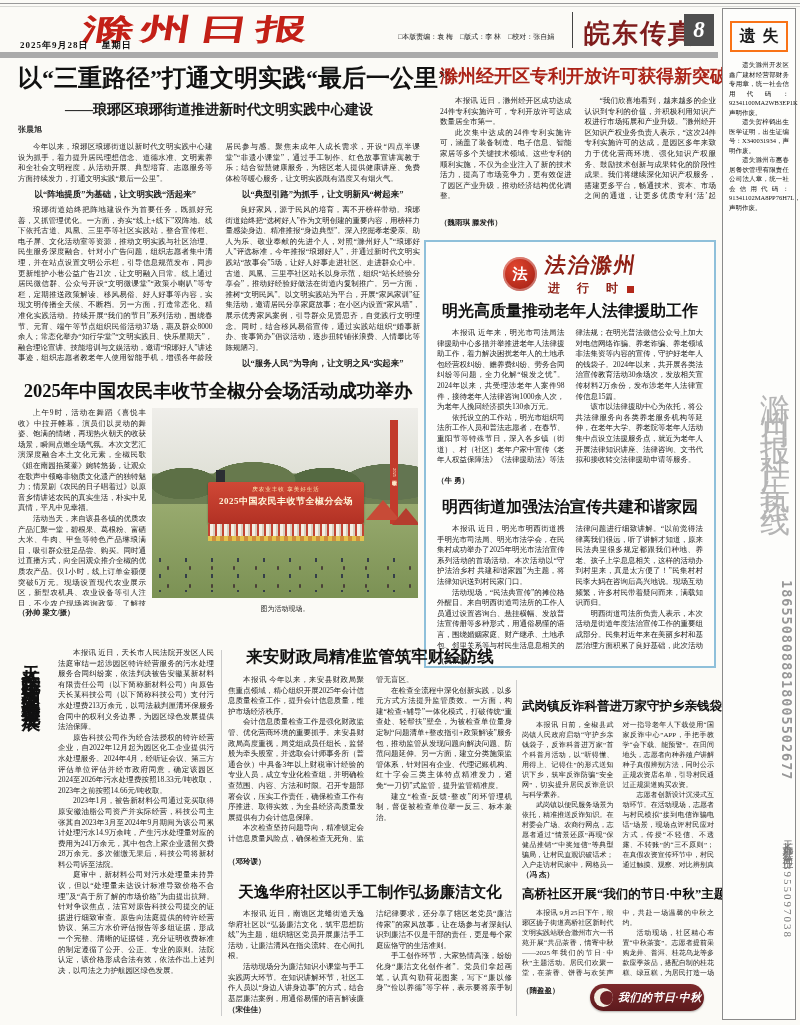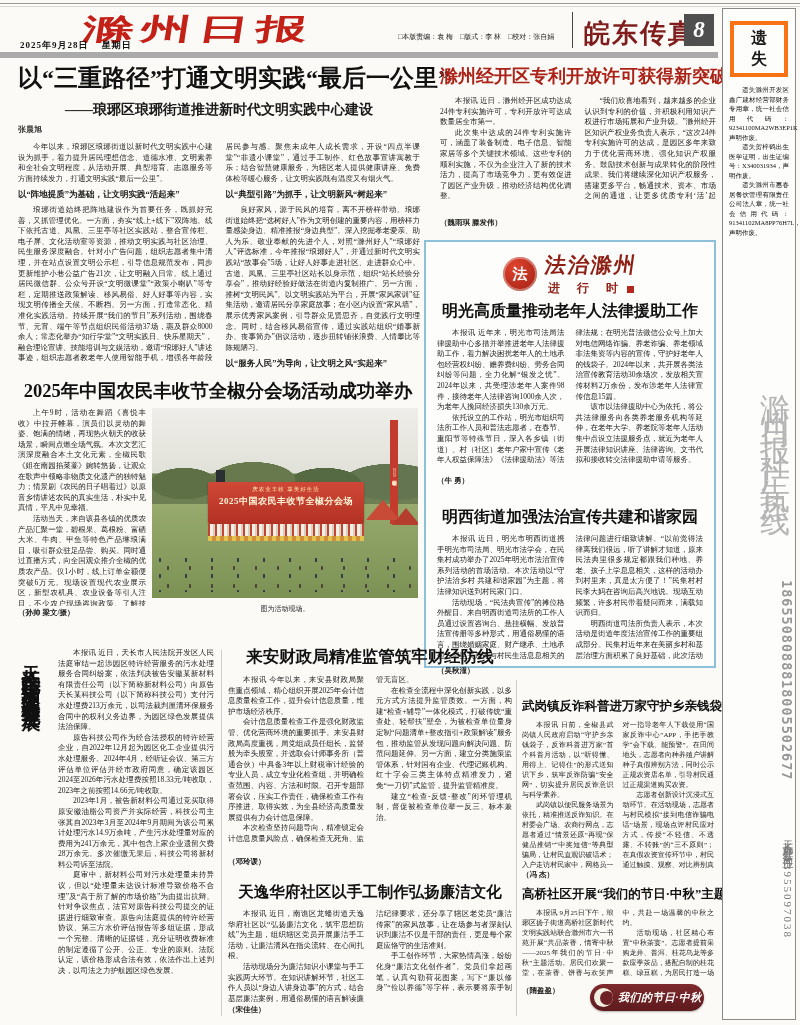--- a/index.html
+++ b/index.html
@@ -15,21 +15,21 @@
   .hdr-div{position:absolute;left:572px;top:12px;width:1px;height:36px;background:#444;}
   .section-title{position:absolute;left:584px;top:16px;font-size:26px;font-weight:900;color:#7f1d1d;letter-spacing:2px;}
   .pagebox{position:absolute;left:684px;top:14px;width:30px;height:32px;background:#4f4f4f;color:#fff;
            display:flex;align-items:center;justify-content:center;font-size:23px;font-style:italic;font-weight:bold;}
   .thickbar{position:absolute;left:0;top:52px;width:718px;height:6px;background:#aaa;}
   .art-title{font-weight:900;color:#111;text-align:center;white-space:nowrap;}
   .art-sub{font-weight:700;text-align:center;}
   .byline{font-size:8px;font-weight:bold;text-align:left;color:#333;}
   .body-col{font-size:7.5px;line-height:10.6px;text-align:justify;color:#222;overflow:hidden;}
   .body-col p{margin:0;text-indent:2em;}
-  .body-col .subhead{font-size:8.5px;font-weight:900;text-indent:0;margin:5px 0;break-inside:avoid;}
+  .body-col .subhead{font-size:8.5px;font-weight:900;text-align:center;text-indent:0;margin:5px 0;break-inside:avoid;}
   .cols2{column-count:2;column-gap:13px;}
   .sig{font-size:7.5px;font-weight:bold;text-align:left;color:#222;padding-right:6px;}
   .red-title{color:#ab2318;}
   
   .fazhi-box{position:absolute;left:424px;top:240px;width:292px;height:428px;border:2px solid #8fc0da;background:#fdfdfb;box-sizing:border-box;padding:0 11px;}
   .fz-logo{display:flex;align-items:center;justify-content:center;gap:8px;margin-top:9px;height:46px;}
   .fz-emblem{width:34px;height:34px;border-radius:50%;background:radial-gradient(circle at 35% 30%,#e0442e,#9c1d12);
              display:flex;align-items:center;justify-content:center;color:#fff;font-size:15px;font-weight:900;box-shadow:inset 0 0 0 2px rgba(255,255,255,.35);}
   .fz-wordmark{color:#8e1f14;}
   .fz-main{font-size:21px;font-weight:900;transform:skewX(-8deg);letter-spacing:2px;}
@@ -67,21 +67,21 @@
   
   .vtitle{writing-mode:vertical-rl;font-size:19px;font-weight:900;letter-spacing:3px;color:#111;}
   
   .festival{position:absolute;left:68px;top:98px;width:114px;height:27px;border-radius:14px;
             background:linear-gradient(#7d2a2c,#5d1a1d);display:flex;align-items:center;box-shadow:0 1px 2px rgba(0,0,0,.3);}
   .moon{width:19px;height:19px;border-radius:50%;background:#f3eee2;margin-left:4px;position:relative;overflow:hidden;flex:none;}
   .moon::after{content:"";position:absolute;left:6px;top:3px;width:14px;height:14px;border-radius:50%;background:#6e2124;}
   .festival-text{color:#fff;font-size:11px;font-weight:900;font-style:italic;margin-left:5px;white-space:nowrap;letter-spacing:.5px;}
   
   .sidebar{position:absolute;left:722px;top:8px;width:74px;height:1012px;border:1px solid #8a8a8a;background:#fdfdfb;box-sizing:border-box;}
-  .lost-box{margin:12px 7px 6px;border:4px solid #f97316;text-align:center;font-size:16px;font-weight:900;letter-spacing:7px;padding:3px 0 3px 7px;}
+  .lost-box{margin:12px 7px 6px;border:2px solid #f97316;text-align:center;font-size:16px;font-weight:900;letter-spacing:7px;padding:3px 0 3px 7px;}
   .notices{padding:2px 6px;font-size:6.5px;line-height:9.5px;text-align:justify;color:#111;}
   .notices p{margin:0;text-indent:2em;}
   .hotline{position:absolute;left:0;top:214px;width:72px;height:420px;writing-mode:vertical-rl;
            font-size:30px;letter-spacing:14px;color:#b5b5b5;text-align:center;display:flex;justify-content:center;}
   .phones{position:absolute;left:0;top:596px;width:72px;height:150px;writing-mode:vertical-rl;
           display:flex;justify-content:center;font-family:"DejaVu Sans Mono","Liberation Mono",monospace;
           font-size:13.5px;font-weight:bold;color:#979797;letter-spacing:1px;}
   .phones div{line-height:17px;}
   .office{position:absolute;left:0;top:756px;width:72px;height:240px;writing-mode:vertical-rl;
           display:flex;justify-content:center;font-size:11px;letter-spacing:2px;color:#777;}
@@ -145,21 +145,21 @@
       </div>
     </div>
     <div class="art-title" style="font-size:16px;margin-top:4px;">明光高质量推动老年人法律援助工作</div>
     <div class="body-col cols2" style="margin-top:6px;height:148px;column-gap:11px;">
       <p>本报讯 近年来，明光市司法局法律援助中心多措并举推进老年人法律援助工作，着力解决困扰老年人的土地承包经营权纠纷、赡养费纠纷、劳务合同纠纷等问题，全力化解“银发之忧”。2024年以来，共受理涉老年人案件98件，接待老年人法律咨询1000余人次，为老年人挽回经济损失130余万元。</p>
       <p>依托设立的工作站，明光市组织司法所工作人员和普法志愿者，在春节、重阳节等特殊节日，深入各乡镇（街道）、村（社区）老年户家中宣传《老年人权益保障法》《法律援助法》等法律法规；在明光普法微信公众号上加大对电信网络诈骗、养老诈骗、养老领域非法集资等内容的宣传，守护好老年人的钱袋子。2024年以来，共开展各类法治宣传教育活动30余场次，发放相关宣传材料2万余份，发布涉老年人法律宣传信息15篇。</p>
       <p>该市以法律援助中心为依托，将公共法律服务向各类养老服务机构等延伸，在老年大学、养老院等老年人活动集中点设立法援服务点，就近为老年人开展法律知识讲座、法律咨询、文书代拟和接收转交法律援助申请等服务。</p>
 
     </div>
     <div class="sig">（牛 勇）</div>
-    <div class="art-title" style="font-size:16px;margin-top:21px;">明西街道加强法治宣传共建和谐家园</div>
+    <div class="art-title" style="font-size:16px;margin-top:11px;">明西街道加强法治宣传共建和谐家园</div>
     <div class="body-col cols2" style="margin-top:6px;height:132px;column-gap:11px;">
       <p>本报讯 近日，明光市明西街道携手明光市司法局、明光市法学会，在民集村成功举办了2025年明光市法治宣传系列活动的首场活动。本次活动以“守护法治乡村 共建和谐家园”为主题，将法律知识送到村民家门口。</p>
       <p>活动现场，“民法典宣传”的摊位格外醒目。来自明西街道司法所的工作人员通过设置咨询台、悬挂横幅、发放普法宣传册等多种形式，用通俗易懂的语言，围绕婚姻家庭、财产继承、土地承包、邻里关系等与村民生活息息相关的法律问题进行细致讲解。“以前觉得法律离我们很远，听了讲解才知道，原来民法典里很多规定都跟我们种地、养老、孩子上学息息相关，这样的活动办到村里来，真是太方便了！”民集村村民李大妈在咨询后高兴地说。现场互动频繁，许多村民带着疑问而来，满载知识而归。</p>
       <p>明西街道司法所负责人表示，本次活动是街道年度法治宣传工作的重要组成部分。民集村近年来在美丽乡村和基层治理方面积累了良好基础，此次活动有效提升了该村村民的法律意识。明西街道将在全街道范围内持续深化法治宣传教育，结合自身实际开展多样化的普法活动，努力营造学法守法用法之风，为构建和谐稳定的社会环境奠定坚实法治基础。</p>
     </div>
     <div class="sig">（吴秋潼）</div>
   </section>
 
   <section class="abs" style="left:18px;top:378px;width:400px;height:262px;">
     <div class="art-title" style="font-size:18.5px;letter-spacing:0;">2025年中国农民丰收节全椒分会场活动成功举办</div>

